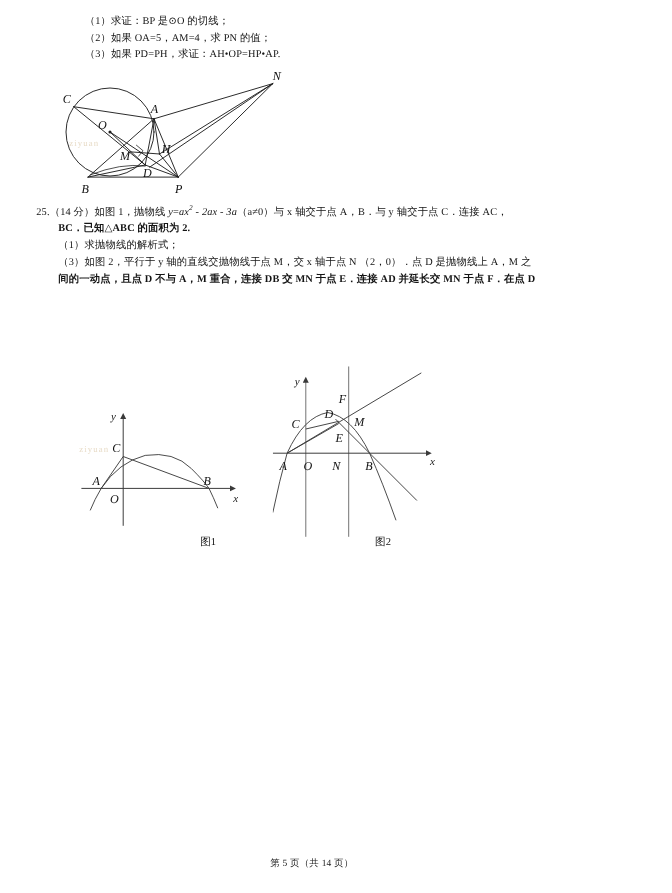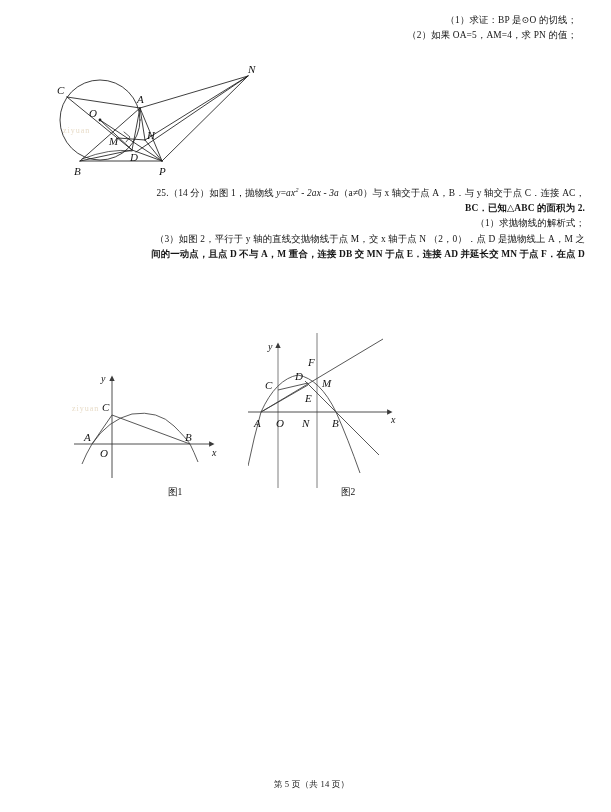--- a/index.html
+++ b/index.html
@@ -24,21 +24,20 @@
     width: 611px;
     height: 812px;
   }
 
   
   .txt {
     font-size: 9.4px;
     line-height: 15.2px;
     letter-spacing: 0.15px;
     color: #141414;
-    text-align: right;
   }
   .it { font-style: italic; }
   .sup { font-size: 6.6px; vertical-align: super; line-height: 0; font-style: italic; }
 
   
   #carryover {
     position: absolute;
     left: 77px;
     top: 13px;
     width: 500px;
@@ -80,34 +79,33 @@
     width: 180px;
     height: 160px;
   }
   .fig-caption {
     position: absolute;
     font-size: 9.6px;
     color: #141414;
     white-space: nowrap;
     font-family: "Liberation Serif", "DejaVu Serif", serif;
   }
-  #cap1 { left: 135px; top: 486px; padding-left: 33px; }
+  #cap1 { left: 149px; top: 486px; padding-left: 33px; }
   #cap2 { left: 305px; top: 486px; padding-left: 36px; }
 
   
   #footer {
     position: absolute;
     left: 0;
     top: 779px;
     width: 567px;
     text-align: center;
     font-size: 8.6px;
     color: #1a1a1a;
     letter-spacing: 0.2px;
-    padding-left: 28px;
   }
 
   
   .wm {
     position: absolute;
     font-family: Liberation Serif, serif;
     font-size: 8px;
     color: #e8dcc8;
     letter-spacing: 1px;
     pointer-events: none;
@@ -125,20 +123,21 @@
   svg .ax { font-size: 10px; }
 </style>
 </head>
 <body>
 
 <div class="page">
 
   <div id="carryover">
     <div class="txt line">（1）求证：BP 是⊙O 的切线；</div>
     <div class="txt line">（2）如果 OA=5，AM=4，求 PN 的值；</div>
+    <div class="txt line">（3）如果 PD=PH，求证：AH•OP=HP•AP.</div>
   </div>
 
   <div id="fig-top">
     <svg width="260" height="122" viewBox="0 0 260 122">
       <g fill="none" stroke="#1d1d1d" stroke-width="0.85" stroke-linecap="round">
 
         <circle cx="48" cy="58" r="40"></circle>
 
         <line x1="15" y1="35" x2="88" y2="46"></line>
 

